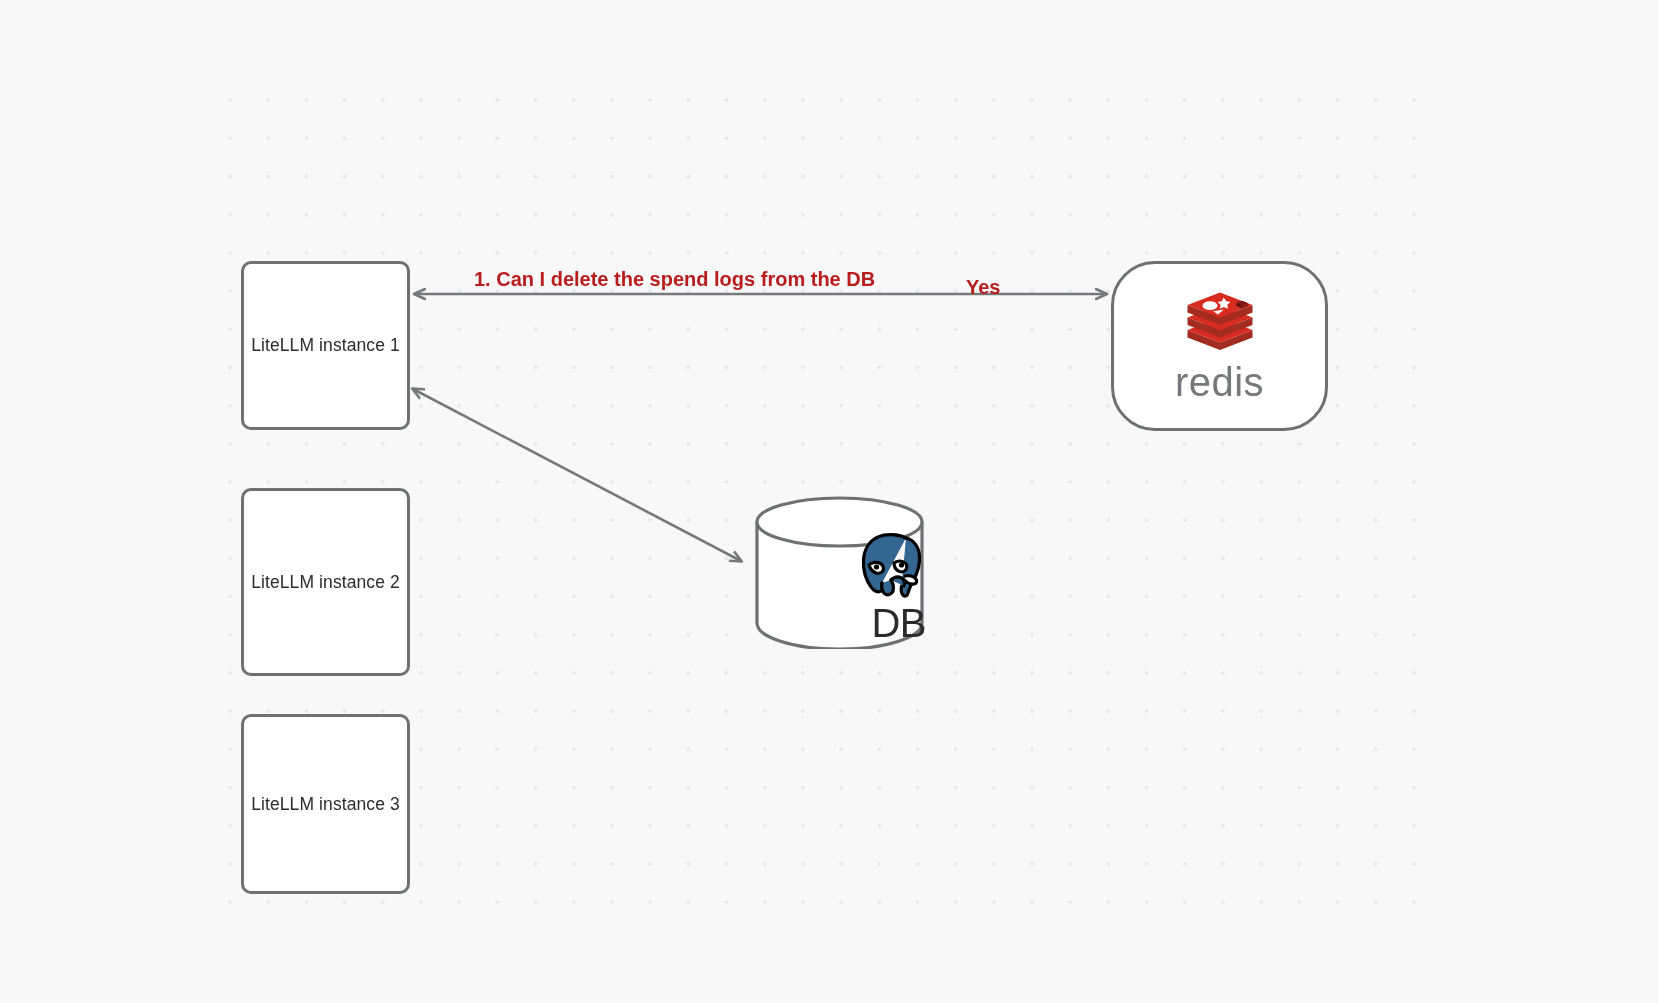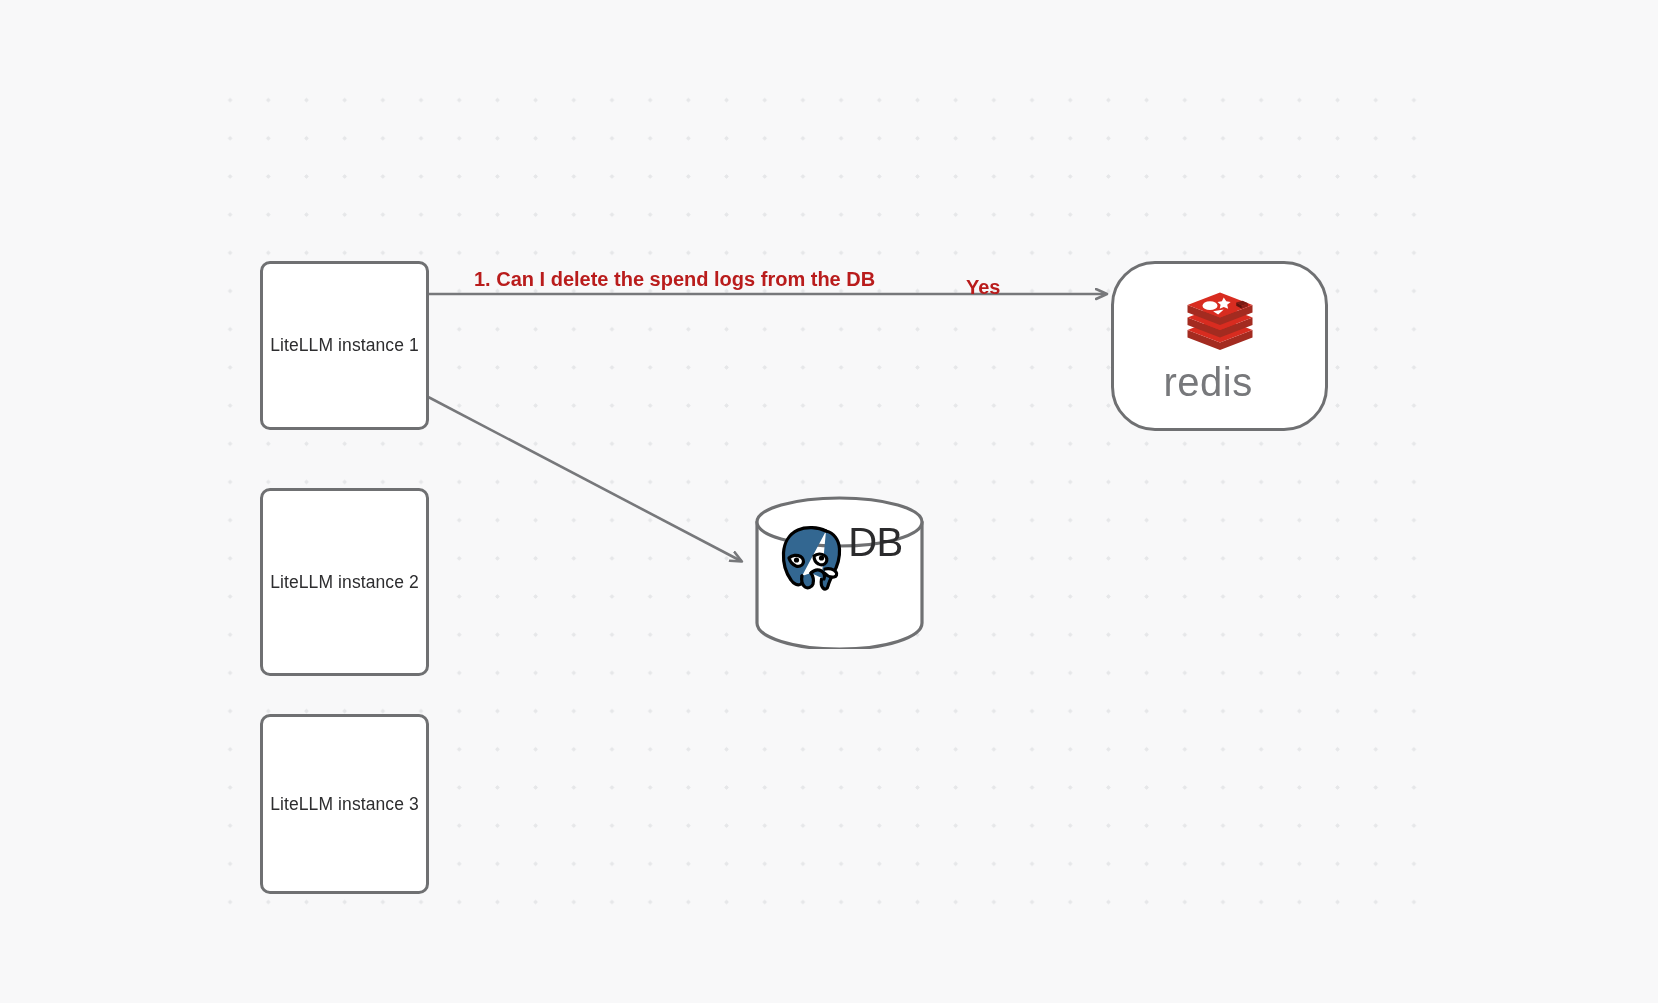--- a/index.html
+++ b/index.html
@@ -34,21 +34,20 @@
   }
   .node-box {
     position: absolute;
     background: #ffffff;
     border: 3px solid #6f7072;
     border-radius: 10px;
     box-sizing: border-box;
     display: flex;
     align-items: center;
     justify-content: center;
-    margin-left: 19px;
   }
   .node-label {
     font-size: 17.5px;
     color: #2d2d2f;
     font-family: "Liberation Sans", sans-serif;
     letter-spacing: 0.1px;
     line-height: 1.2;
     text-align: center;
     user-select: none;
   }
@@ -69,41 +68,43 @@
     box-sizing: border-box;
     display: flex;
     flex-direction: column;
     align-items: center;
     justify-content: center;
   }
   #redis-logo-wrap {
     width: 112px;
     height: 112px;
     display: flex;
+    align-items: center;
     justify-content: center;
     flex-direction: column;
   }
 
   
   #db-node {
     position: absolute;
     left: 753px;
     top: 496px;
     width: 173px;
     height: 153px;
   }
   #db-inner {
     position: absolute;
     inset: 0;
     display: flex;
-    align-items: flex-start;
+    align-items: flex-end;
     justify-content: center;
     gap: 2px;
     padding-top: 26px;
     box-sizing: border-box;
+    flex-direction: column;
   }
   #db-text {
     font-size: 40px;
     font-weight: 400;
     color: #2b2b2d;
     font-family: "Liberation Sans", sans-serif;
     letter-spacing: -0.5px;
     line-height: 1;
   }
 

